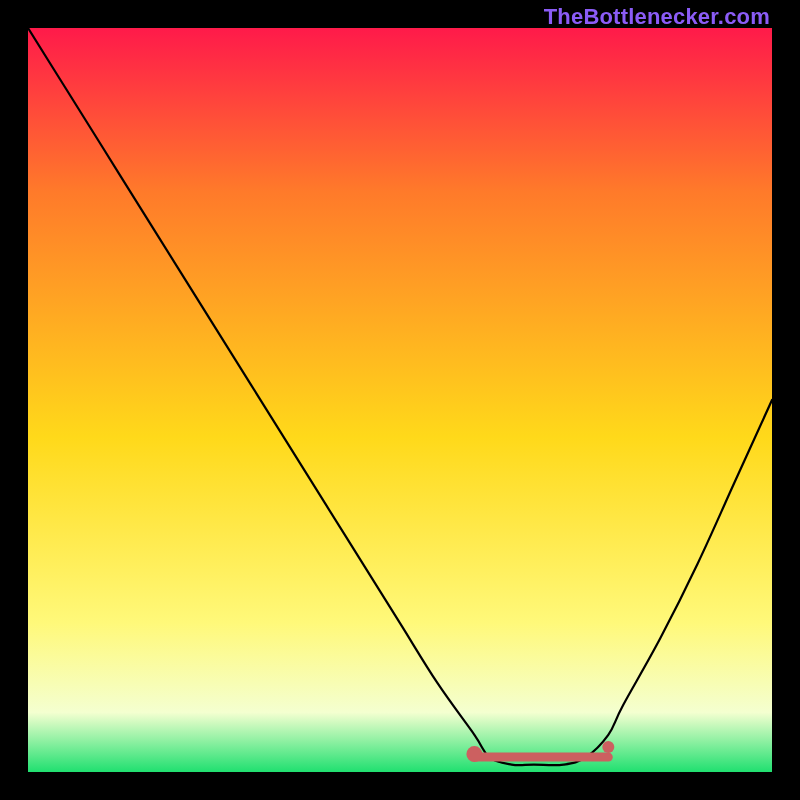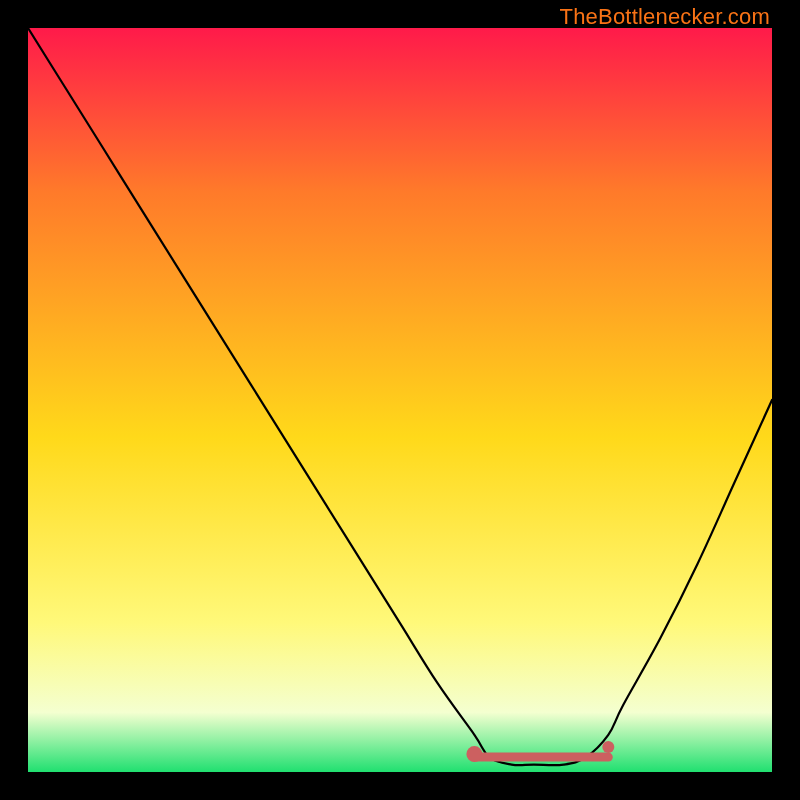--- a/index.html
+++ b/index.html
@@ -30,23 +30,23 @@
     inset: 0;
   }
   .curve-layer {
     position: absolute;
     inset: 0;
   }
   .watermark {
     position: absolute;
     top: 4px;
     right: 30px;
-    color: #f97316;
+    color: #8b5cf6;
     font-size: 22px;
-    font-weight: 400;
+    font-weight: 700;
     letter-spacing: 0.2px;
     user-select: none;
   }
 </style>
 </head>
 <body>
 
 <div class="frame">
 
   <div class="watermark">TheBottleneсker.com</div>

